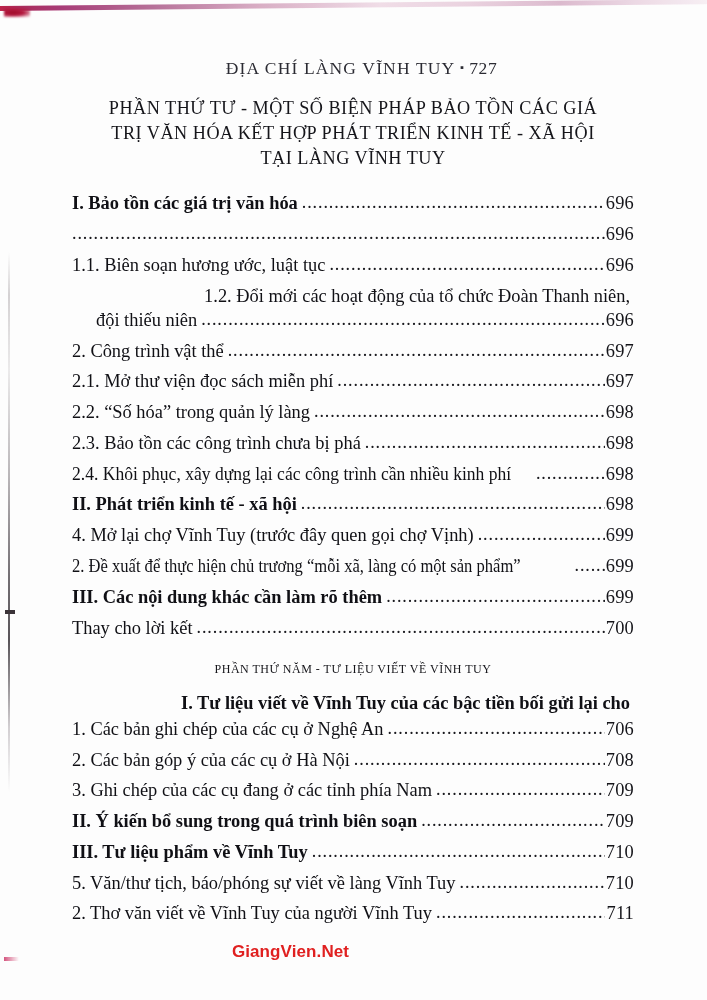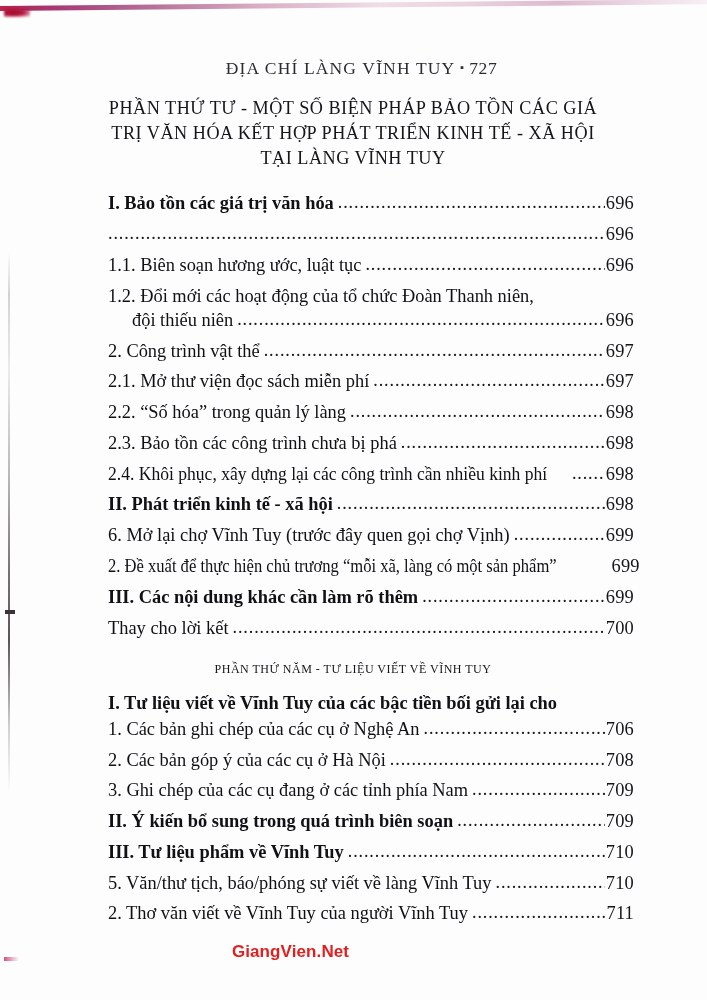--- a/index.html
+++ b/index.html
@@ -158,21 +158,20 @@
 
   
   .toc-row {
     display: flex;
     align-items: baseline;
     font-size: 18.4px;
     line-height: 20px;
     color: #101015;
     padding: 5.4px 0;
     white-space: nowrap;
-    margin-left: 36px;
   }
   .toc-row.bold .label,
   .toc-row.bold .cont-label { font-weight: bold; }
   .toc-row .label {
     flex: 0 0 auto;
     padding-right: 4px;
   }
   .toc-row .leader {
     flex: 1 1 auto;
     overflow: hidden;
@@ -187,21 +186,21 @@
   }
   .toc-row .page-num {
     flex: 0 0 auto;
     padding-left: 1px;
     color: #15151a;
     font-size: 18.4px;
     letter-spacing: .2px;
   }
 
   
-  .toc-row.first-line { padding-bottom: 0; }
+  .toc-row.first-line { padding-bottom: 0; text-align: right; }
   .toc-row.first-line .label { flex: 1 1 auto; }
   .toc-row.cont { padding-top: 4px; }
   .toc-row.cont .cont-label {
     flex: 0 0 auto;
     padding-left: 24px;
     padding-right: 4px;
     text-align: right;
   }
 
   
@@ -303,21 +302,21 @@
         <span class="page-num">698</span>
       </div>
 
       <div class="toc-row bold">
         <span class="label">II. Phát triển kinh tế - xã hội</span>
         <span class="leader"></span>
         <span class="page-num">698</span>
       </div>
 
       <div class="toc-row">
-        <span class="label">6. Mở lại chợ Vĩnh Tuy (trước đây quen gọi chợ Vịnh)</span>
+        <span class="label">4. Mở lại chợ Vĩnh Tuy (trước đây quen gọi chợ Vịnh)</span>
         <span class="leader"></span>
         <span class="page-num">699</span>
       </div>
 
       <div class="toc-row tighter">
         <span class="label">2. Đề xuất để thực hiện chủ trương “mỗi xã, làng có một sản phẩm”</span>
         <span class="leader"></span>
         <span class="page-num">699</span>
       </div>
 

